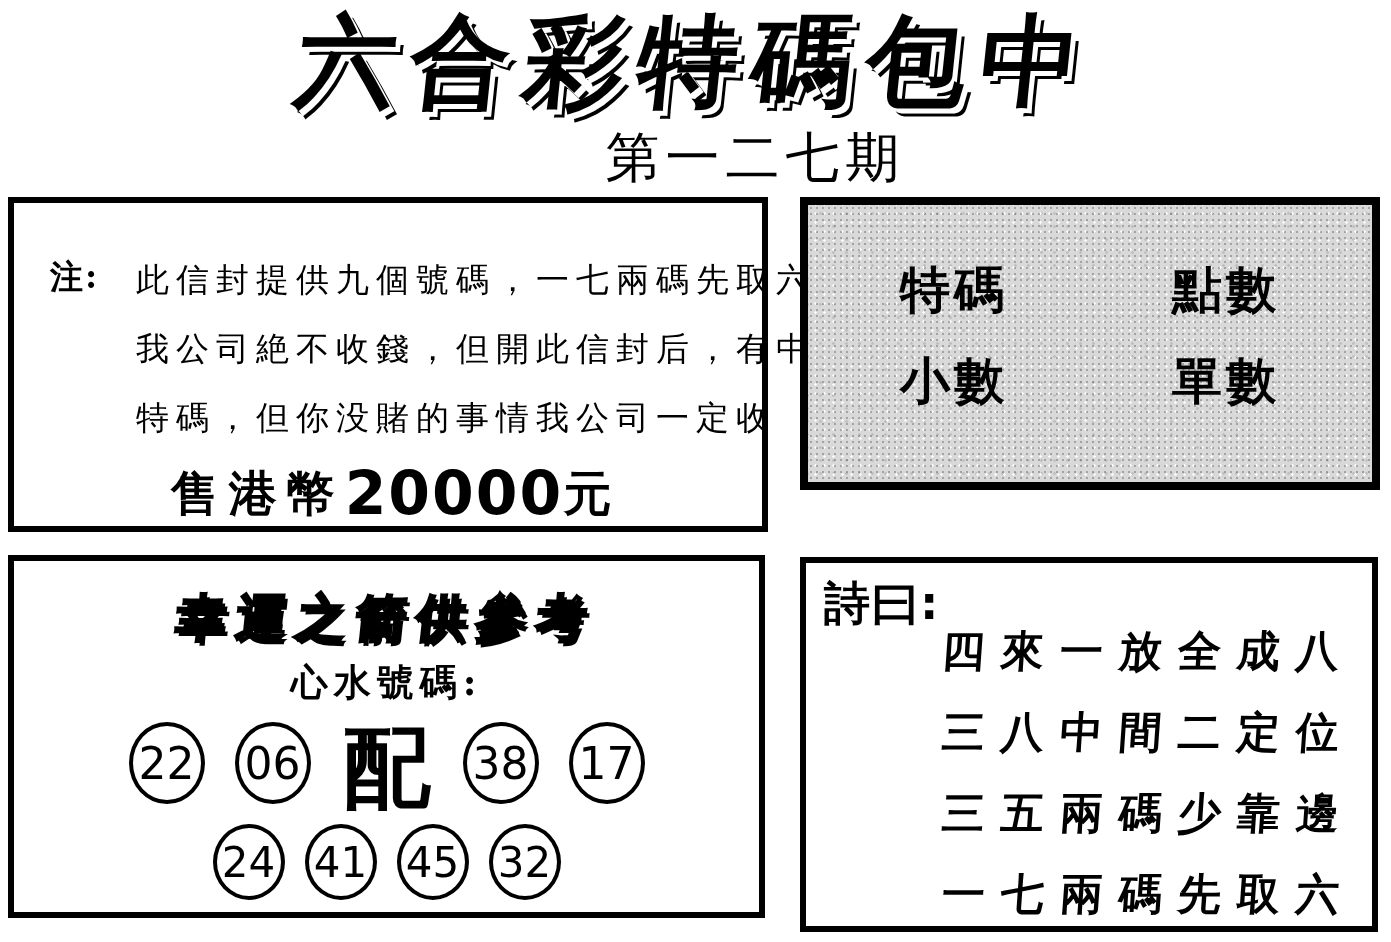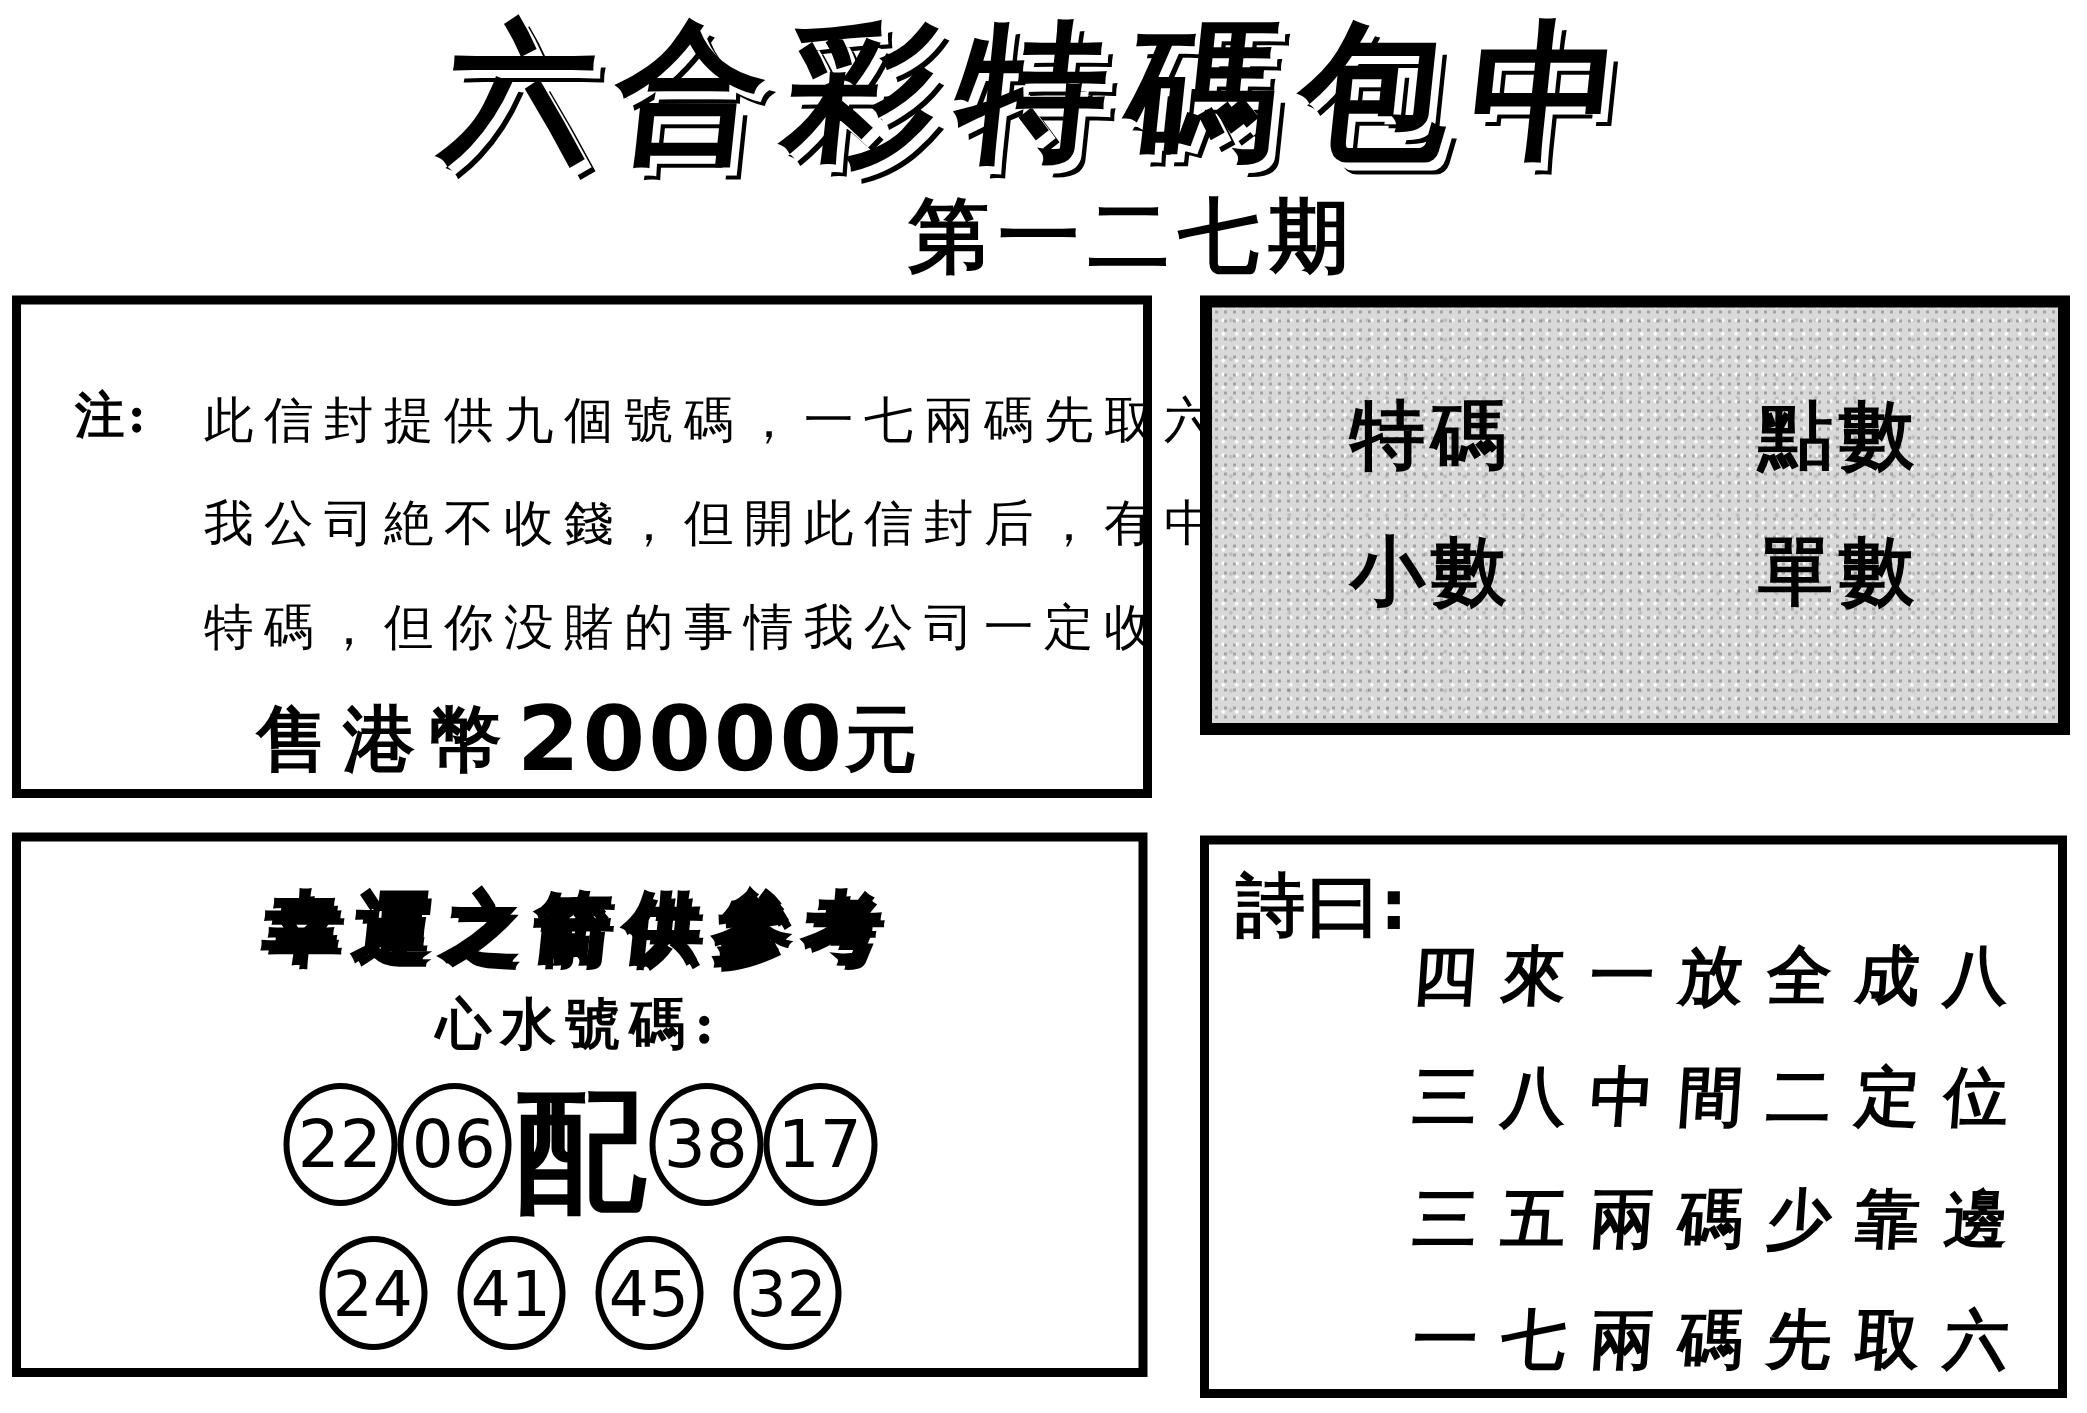--- a/index.html
+++ b/index.html
@@ -23,21 +23,21 @@
     font-size:100px; font-weight:900; line-height:118px;
     letter-spacing:14px;
     transform:skewX(-6deg);
     color:#000;
     text-shadow:5px 5px 0 #ffffff, 8px 8px 0 #000000;
     white-space:nowrap;
   }
   .issue {
     position:absolute; top:122px; left:0; right:0;
     text-align:center; padding-left:120px;
-    font-size:54px; font-weight:700; letter-spacing:6px;
+    font-size:54px; font-weight:400; letter-spacing:6px;
     white-space:nowrap;
   }
 
   
   .box { position:absolute; border:6px solid #000; background:#fff; }
 
   .note-box  { left:8px;   top:197px; width:760px; height:335px; }
   .cat-box   { left:800px; top:197px; width:580px; height:293px; border-width:8px;
     background-color:#d9d9d9;
     background-image:
@@ -101,21 +101,21 @@
     white-space:nowrap;
   }
   .lucky-subtitle {
     margin-top:6px; text-align:center;
     font-family:"DejaVu Serif","Liberation Serif",serif;
     font-size:37px; font-weight:700; letter-spacing:6px;
   }
   .num-row {
     display:flex; justify-content:center; align-items:center;
   }
-  .num-row-1 { margin-top:14px; }
+  .num-row-1 { margin-top:14px; gap:30px; }
   .num-row-2 { margin-top:20px; gap:20px; }
   .num-circle {
     display:inline-flex; align-items:center; justify-content:center;
     width:76px; height:82px;
     border:4px solid #000; border-radius:50%;
     font-size:44px; font-family:"DejaVu Sans","Liberation Sans",sans-serif;
     background:#fff;
   }
   .num-row-2 .num-circle { width:72px; height:76px; font-size:42px; }
   .pair-char {

